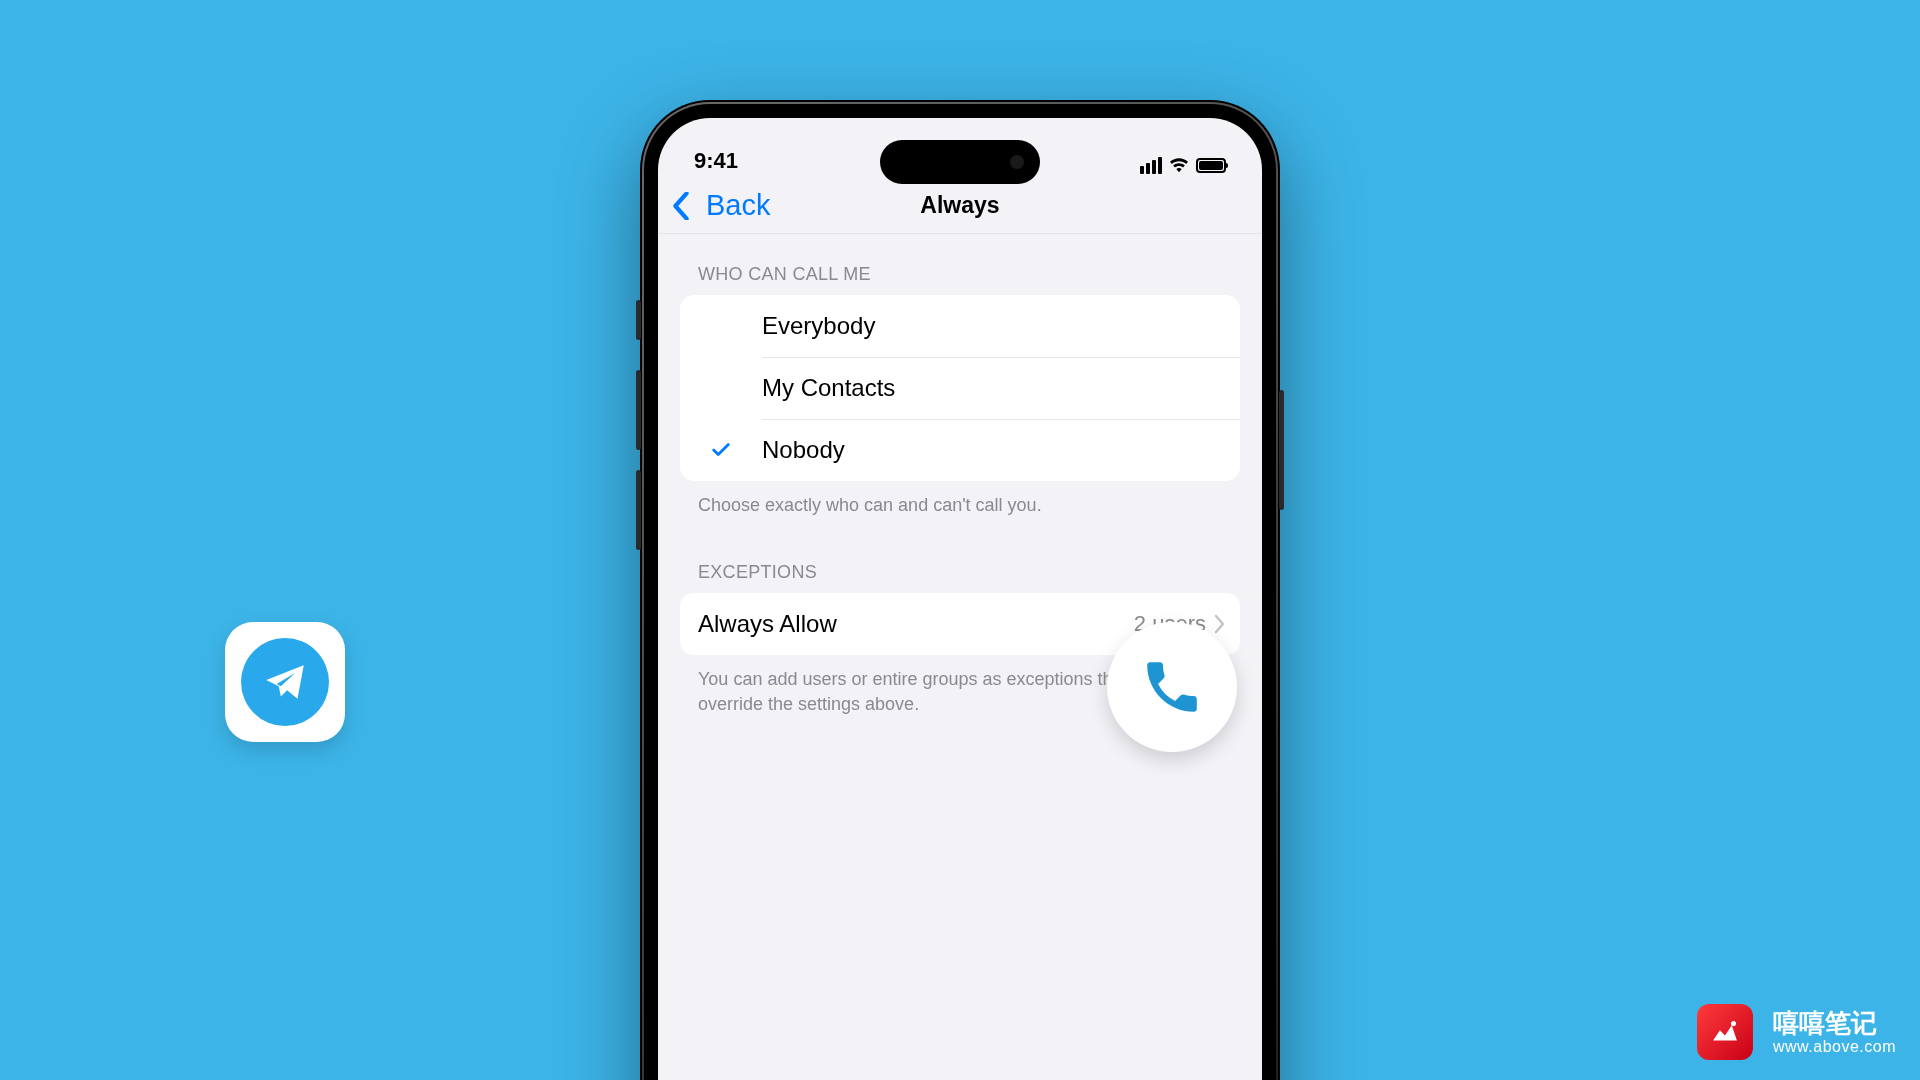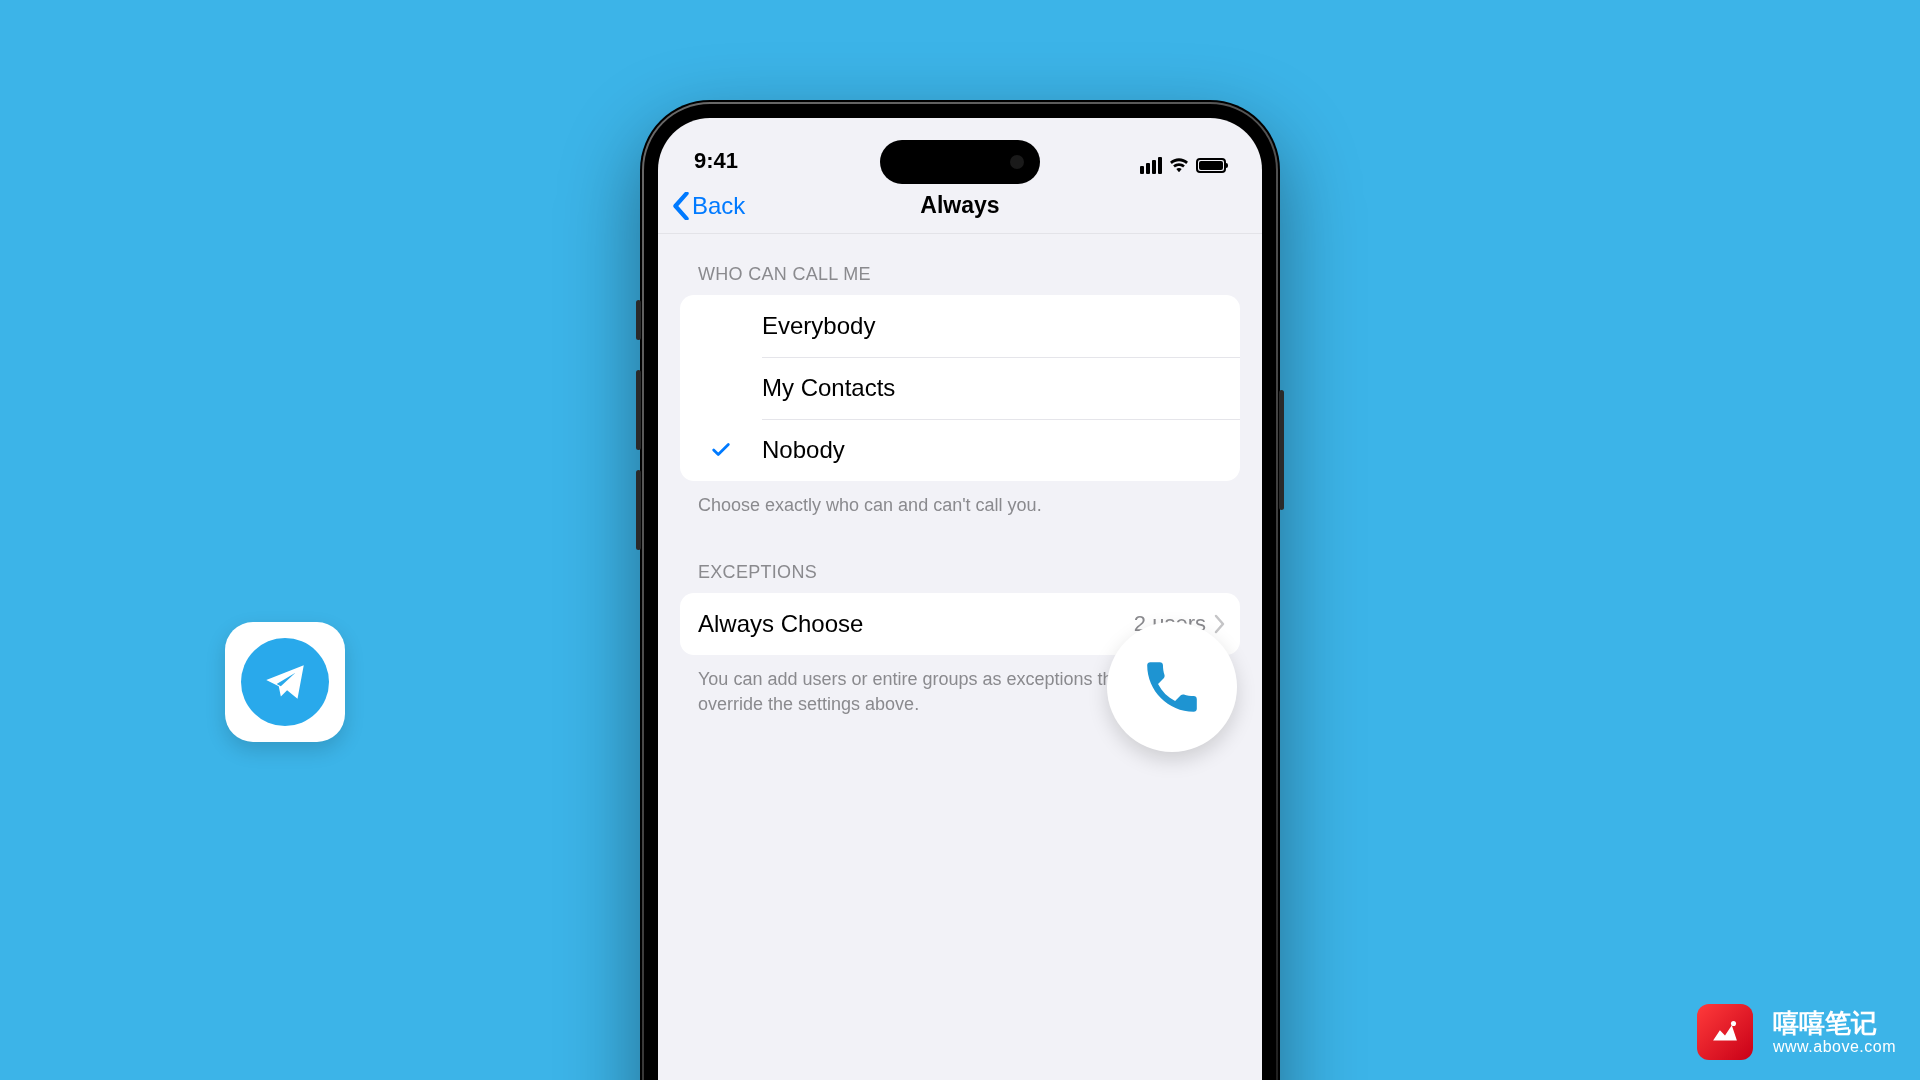--- a/index.html
+++ b/index.html
@@ -101,23 +101,23 @@
     display: flex;
     align-items: center;
     justify-content: center;
     border-bottom: 0.5px solid rgba(0,0,0,0.06);
   }
   .back-btn {
     position: absolute;
     left: 14px;
     display: flex;
     align-items: center;
-    gap: 2px;
+    gap: 16px;
     color: #007aff;
-    font-size: 24px;
+    font-size: 29px;
     font-weight: 400;
   }
   .back-btn svg{width:18px;height:28px;}
   .nav-title { font-size: 23px; font-weight: 600; color:#000; }
 
   
   .content { padding: 30px 22px 0; }
   .section-header {
     font-size: 18px;
     color: #8a8a8e;
@@ -286,21 +286,21 @@
           <span class="row-label">Nobody</span>
         </div>
       </div>
       <div class="section-footer">Choose exactly who can and can't call you.</div>
 
       <div class="gap"></div>
 
       <div class="section-header">EXCEPTIONS</div>
       <div class="card">
         <div class="exc-row">
-          <span class="exc-label">Always Choose</span>
+          <span class="exc-label">Always Allow</span>
           <span class="exc-value">2 users</span>
           <svg class="chevron-right" viewBox="0 0 12 20">
               <path d="M2 2 L9 10 L2 18" stroke="#c5c5c7" stroke-width="2.5" fill="none" stroke-linecap="round" stroke-linejoin="round"></path>
             </svg>
         </div>
       </div>
       <div class="section-footer">You can add users or entire groups as exceptions that will override the settings above.</div>
     </div>
   </div>
 </div>

